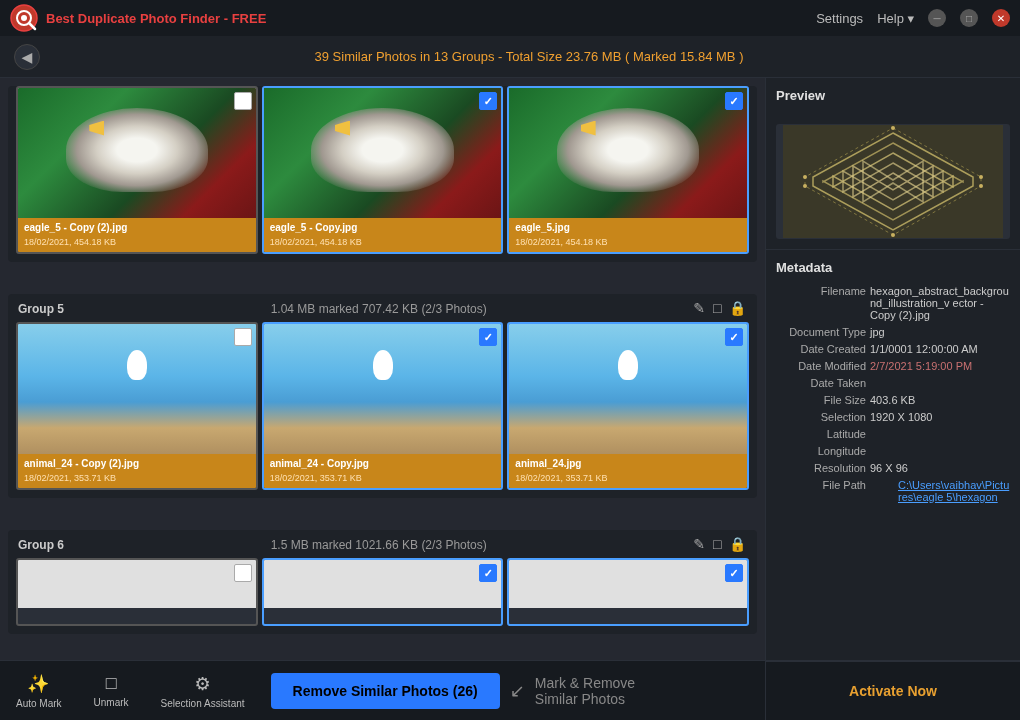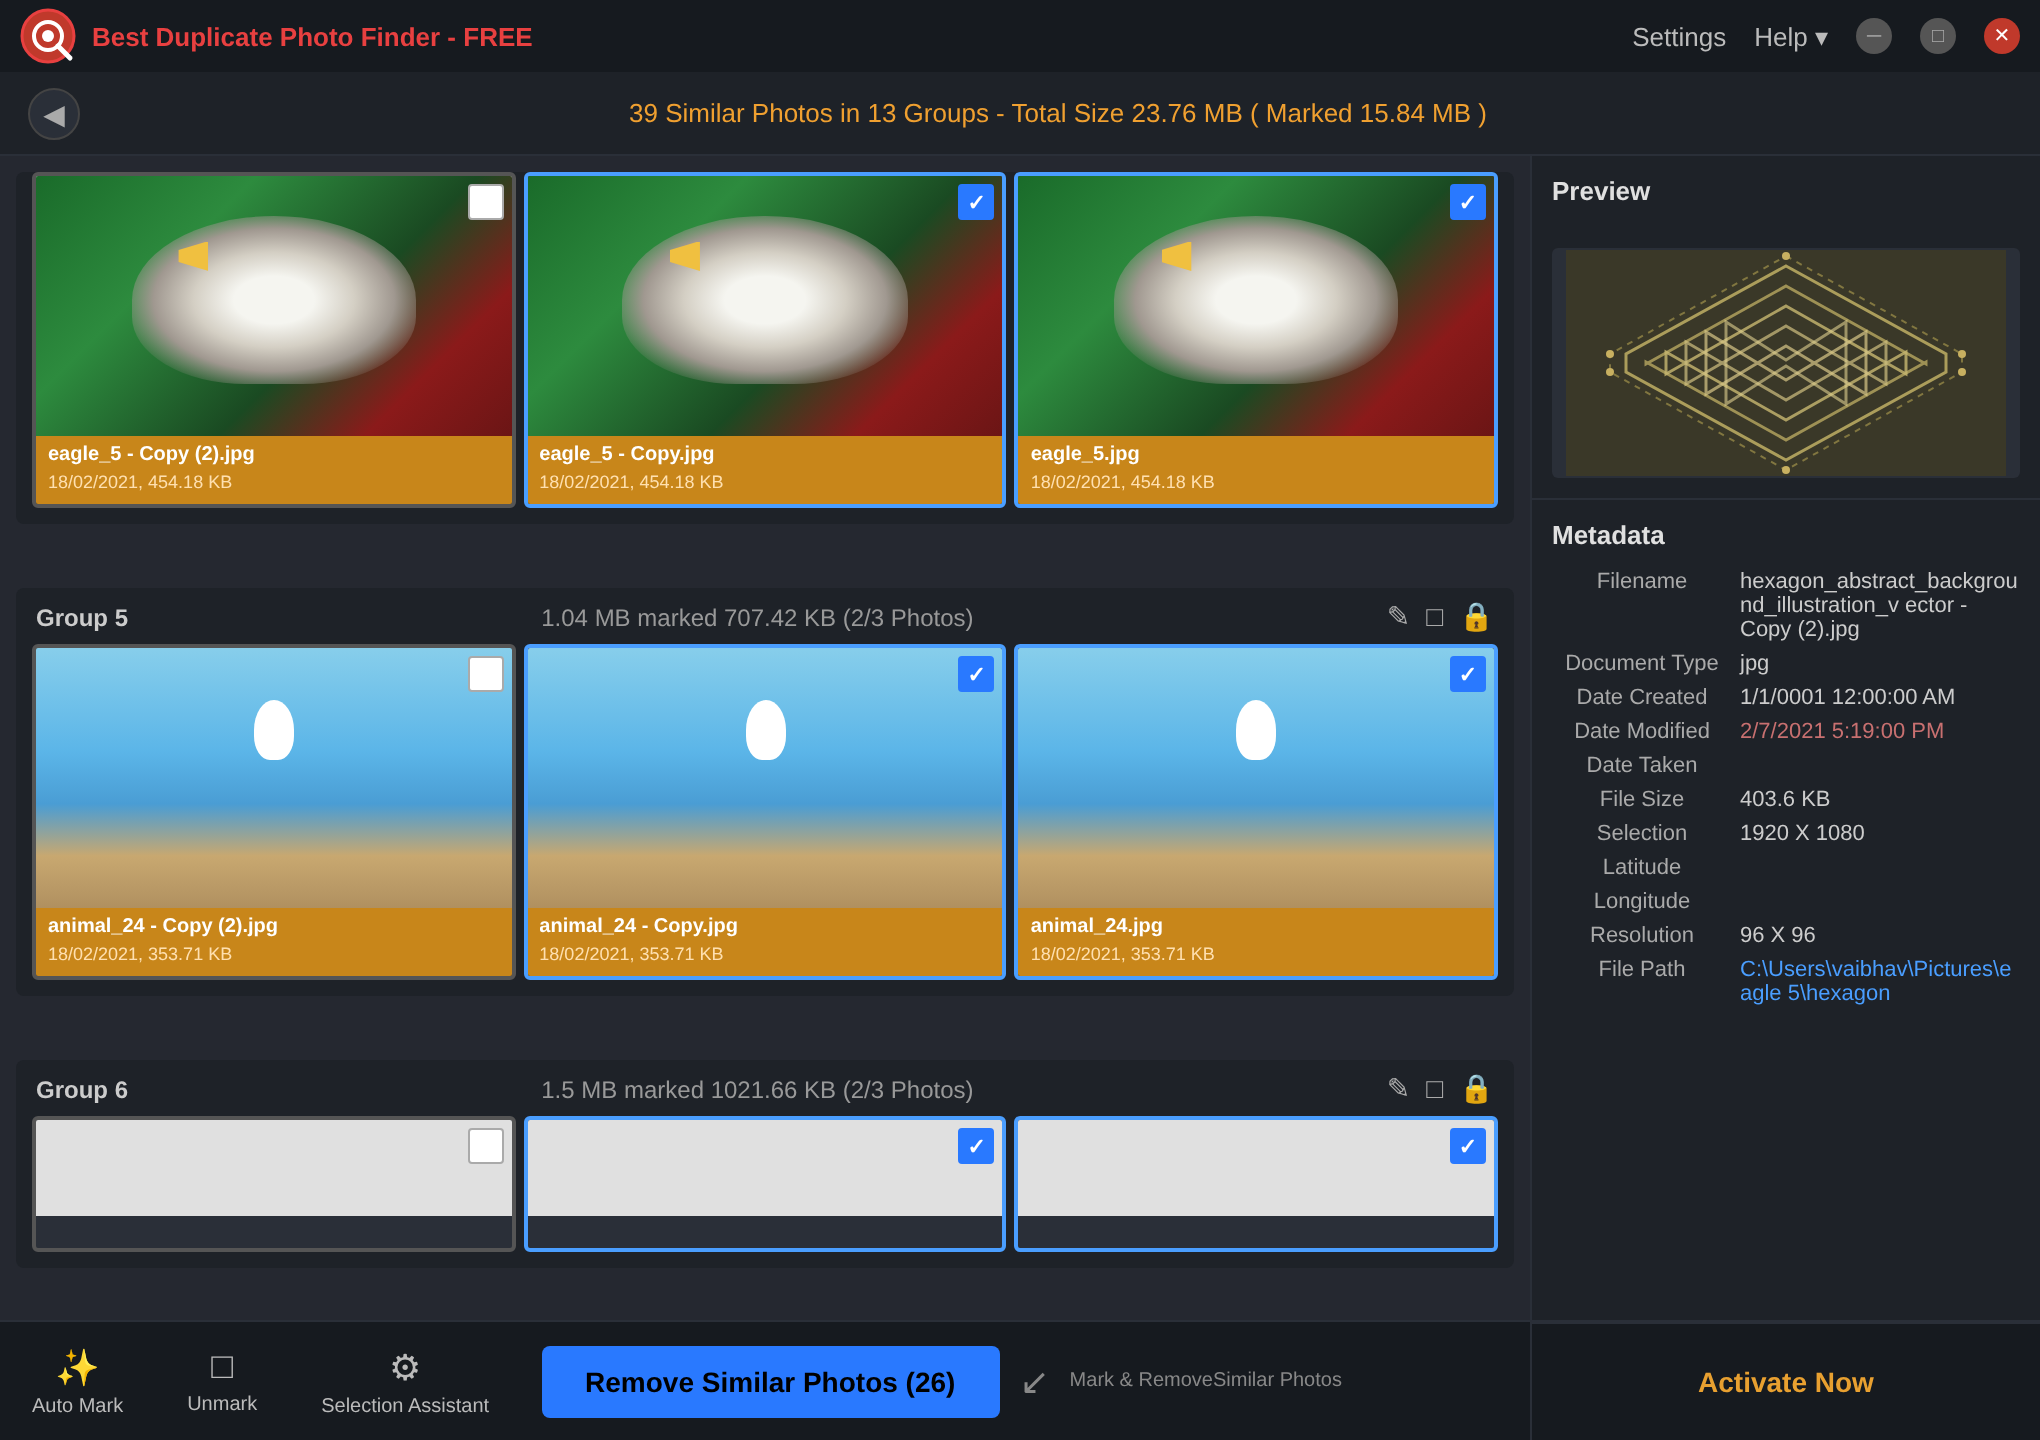--- a/index.html
+++ b/index.html
@@ -319,32 +319,34 @@
       margin-bottom: 10px;
     }
     .meta-row {
       display: flex;
       margin-bottom: 5px;
       font-size: 11px;
       gap: 4px;
     }
     .meta-key {
       color: #aaa;
-      text-align: center;
+      text-align: right;
       min-width: 90px;
       font-weight: 500;
     }
     .meta-val {
       color: #ccc;
       flex: 1;
       word-break: break-word;
     }
     .meta-val.link {
       color: #4a9eff;
-      cursor: pointer;
+      text-decoration: underline;
+      cursor: pointer;
+      margin-left: 28px;
     }
 
     
     #bottom-bar {
       height: 60px;
       background: #161a1f;
       border-top: 1px solid #2a2f38;
       display: flex;
       align-items: center;
       padding: 0;
@@ -374,23 +376,23 @@
       padding: 10px 22px;
       font-size: 14px;
       font-weight: 600;
       cursor: pointer;
       margin: 0 10px;
       white-space: nowrap;
     }
 
     #mark-remove-hint {
       display: flex;
-      flex-direction: row;
-      align-items: center;
-      font-size: 10px;
+      flex-direction: column;
+      align-items: flex-start;
+      font-size: 14px;
       color: #888;
       margin-left: 4px;
       gap: 0;
     }
     .hint-arrow {
       font-size: 18px;
       color: #888;
       margin-right: 6px;
     }
     #hint-row {

